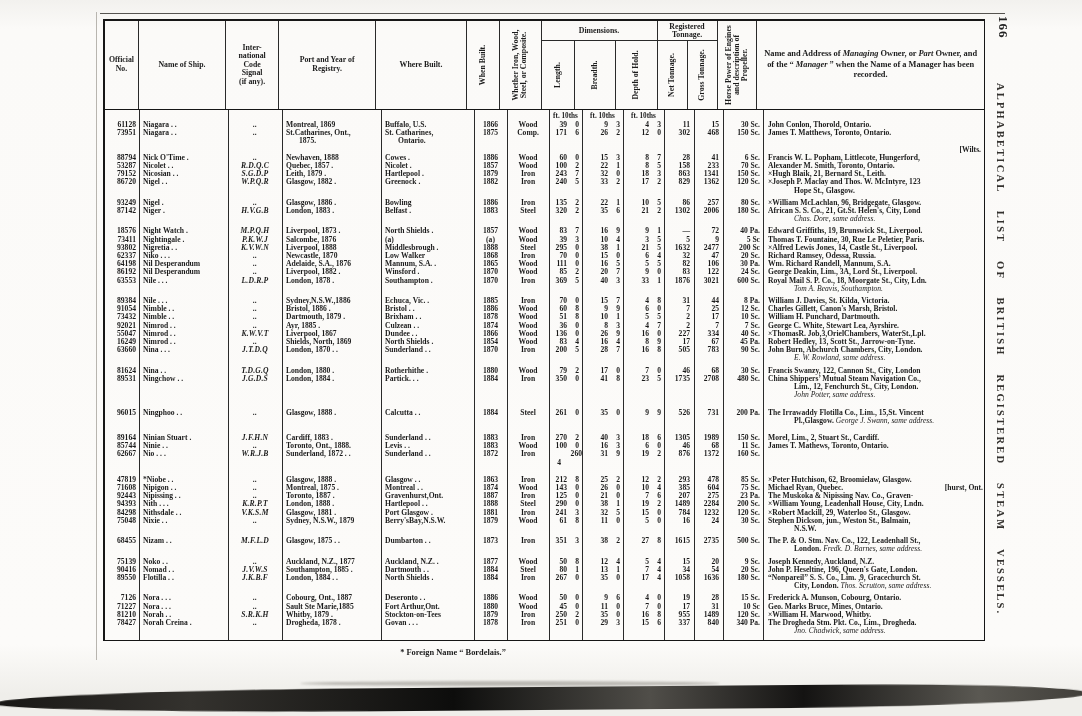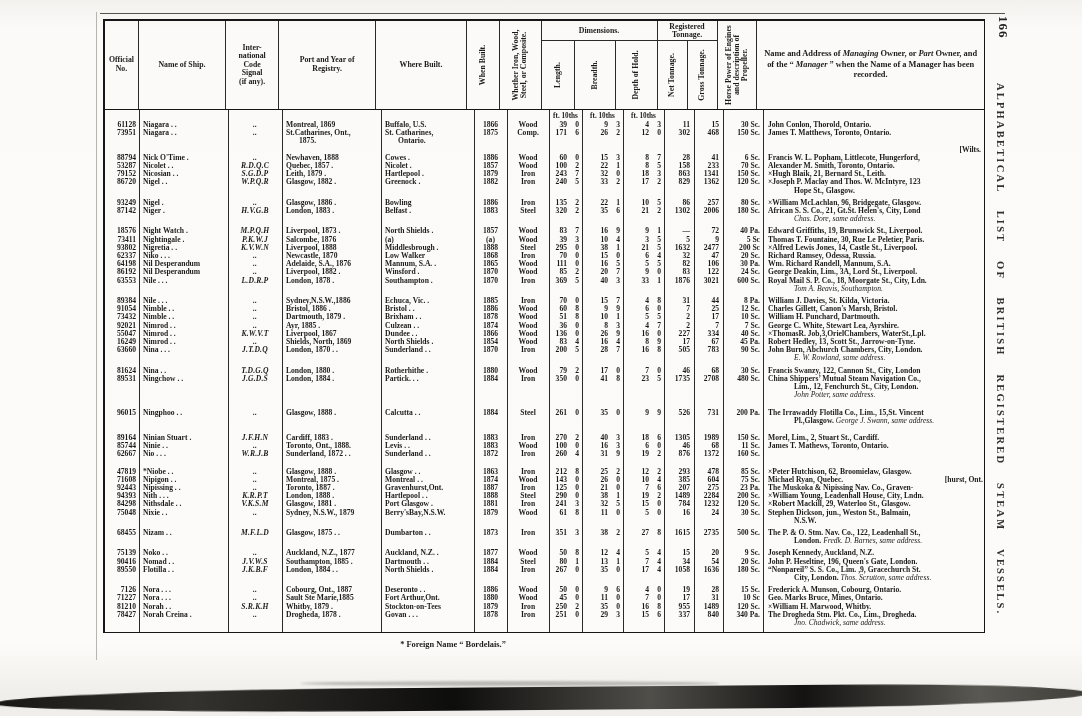--- a/index.html
+++ b/index.html
@@ -1009,21 +1009,21 @@
           <div class="cell c-name" style="width: 89px;">Nio  .   .   .</div>
           <div class="cell c-code" style="width: 54px;">W.R.J.B</div>
           <div class="cell c-port" style="width: 99px;">
             <div>Sunderland, 1872 . .</div>
           </div>
           <div class="cell c-built" style="width: 93px;">
             <div>Sunderland  .  .</div>
           </div>
           <div class="cell c-year" style="width: 33px;">1872</div>
           <div class="cell c-mat" style="width: 42px;">Iron</div>
-          <div class="cell dim" style="width: 33px;">
+          <div class="cell dim" style="width: 33px; flex-direction: column;">
             <span class="ft">260</span>
             <span class="tn">4</span>
           </div>
           <div class="cell dim" style="width: 41px;">
             <span class="ft">31</span>
             <span class="tn">9</span>
           </div>
           <div class="cell dim" style="width: 41px;">
             <span class="ft">19</span>
             <span class="tn">2</span>

